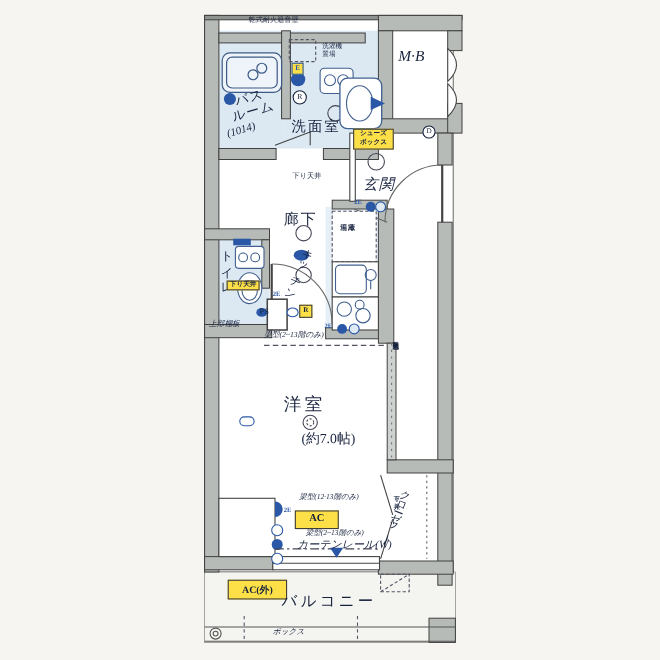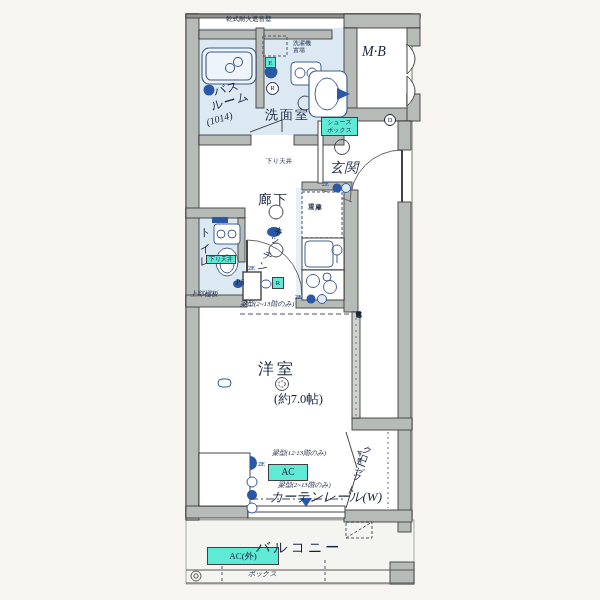--- a/index.html
+++ b/index.html
@@ -4,22 +4,22 @@
 <style>
   html,body{margin:0;padding:0;background:#f6f5f2;}
   #plan{position:relative;width:600px;height:600px;background:#f6f5f2;overflow:hidden;
         font-family:"Liberation Serif","DejaVu Serif",serif;}
   #plan svg{position:absolute;left:0;top:0;}
   .lbl{position:absolute;color:#17223d;line-height:1.12;white-space:pre-line;
        font-family:"Liberation Serif","DejaVu Serif",serif;}
   .vt{writing-mode:vertical-rl;text-orientation:upright;}
   .it{font-style:italic;}
   .blue{color:#2a58a6;font-weight:bold;}
-  .bx{border:1px solid #3f3f3f;background:#5eead4;display:flex;align-items:center;
-      justify-content:center;text-align:center;box-sizing:border-box;}
+  .bx{border:1px solid #3f3f3f;background:#fde047;display:flex;align-items:center;
+      justify-content:center;text-align:center;box-sizing:border-box;font-weight:bold;}
   .rnd{border:1px solid #17223d;border-radius:50%;background:#fff;display:flex;
        align-items:center;justify-content:center;box-sizing:border-box;}
 </style>
 </head>
 <body>
 
 <div id="plan">
 <svg width="600" height="600" viewBox="0 0 600 600">
 
   <rect x="186" y="14" width="226" height="506" fill="#ffffff" stroke="#555" stroke-width="0.8"></rect>
@@ -189,18 +189,18 @@
   <div class="lbl" style="left:258px;top:360px;font-size:16px;letter-spacing:3px;">洋室</div>
   <div class="lbl" style="left:246px;top:392px;font-size:12.5px;margin-left:28px;">(約7.0帖)</div>
 
   <div class="lbl vt" style="left:356px;top:446px;font-size:6px;">下り天井</div>
   <div class="lbl vt" style="left:366px;top:440px;font-size:9.5px;transform:rotate(22deg);transform-origin:center top;">クローゼット</div>
 
   <div class="lbl blue" style="left:258px;top:461px;font-size:6px;">2E</div>
   <div class="lbl it" style="left:272px;top:449px;font-size:6.8px;">梁型(12·13階のみ)</div>
   <div class="lbl bx" style="left:268px;top:464px;width:40px;height:17px;font-size:9.5px;">AC</div>
   <div class="lbl it" style="left:278px;top:481px;font-size:6.8px;">梁型(2~13階のみ)</div>
-  <div class="lbl it" style="left:270px;top:490px;font-size:13px;">カーテンレール(W)</div>
-
-  <div class="lbl bx" style="left:207px;top:547px;width:72px;height:18px;font-size:9px;">AC(外)</div>
+  <div class="lbl it" style="left:270px;top:490px;font-size:10px;">カーテンレール(W)</div>
+
+  <div class="lbl bx" style="left:207px;top:527px;width:54px;height:18px;font-size:9px;">AC(外)</div>
   <div class="lbl" style="left:256px;top:540px;font-size:14px;letter-spacing:3px;font-family:Liberation Serif, serif;">バルコニー</div>
   <div class="lbl it" style="left:248px;top:571px;font-size:7px;">ボックス</div>
 </div>
 
 </body></html>

